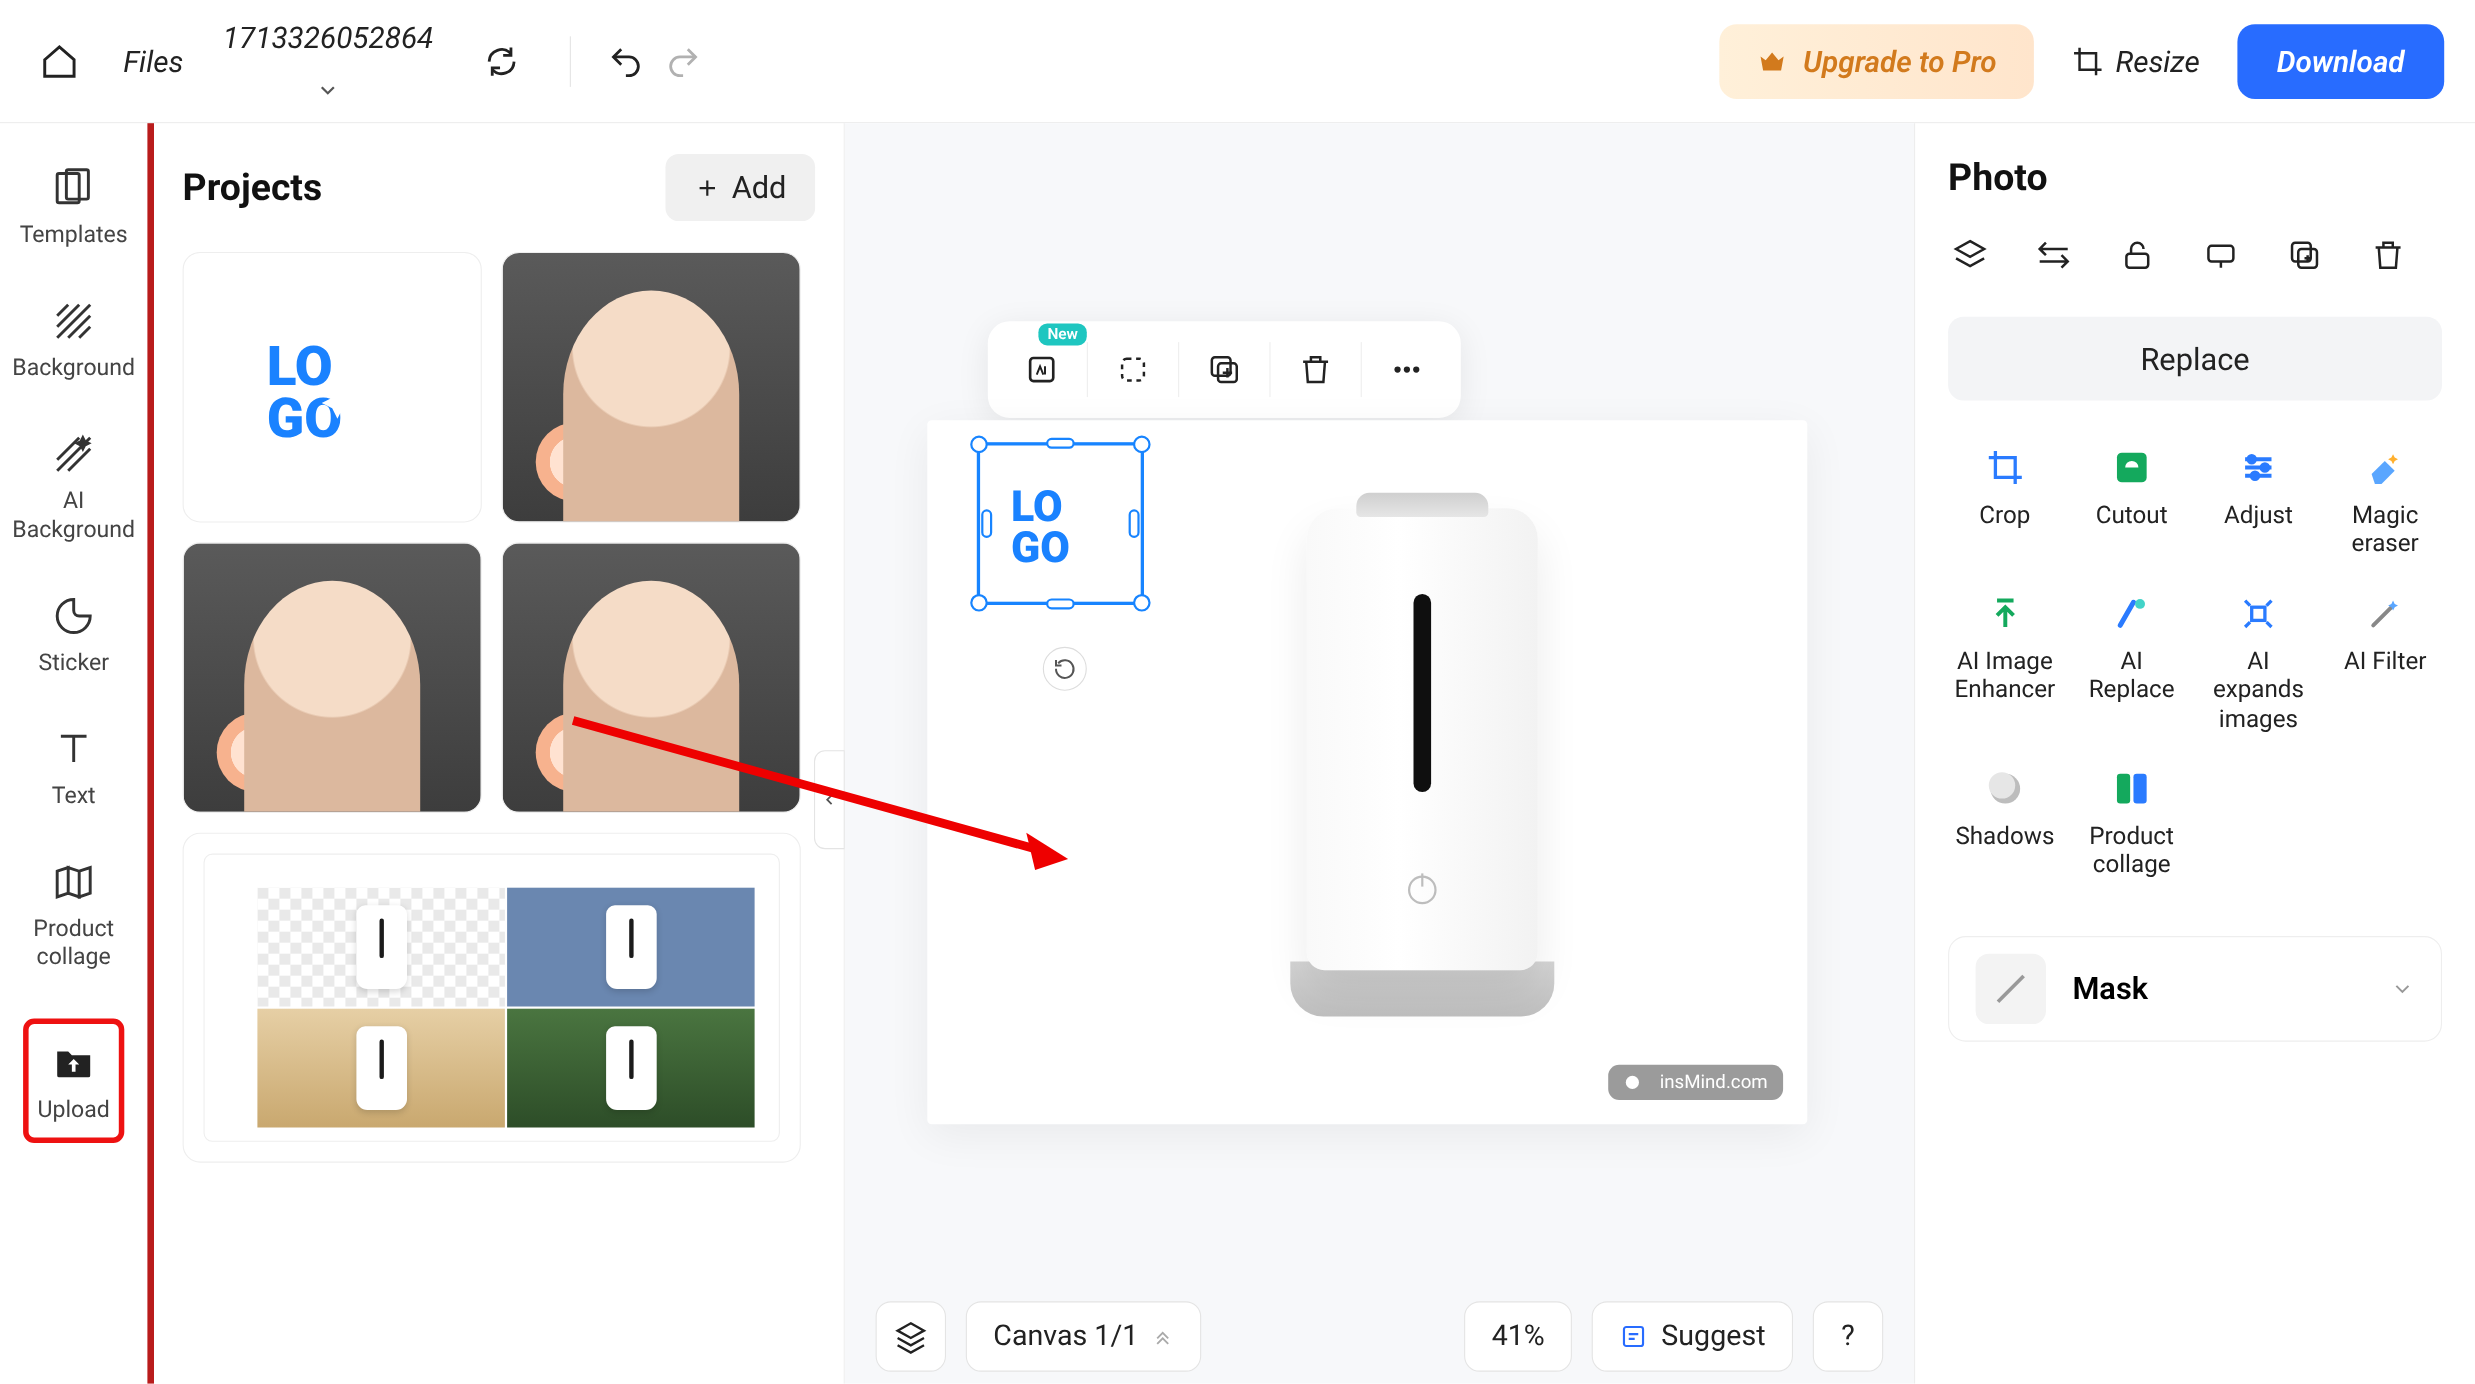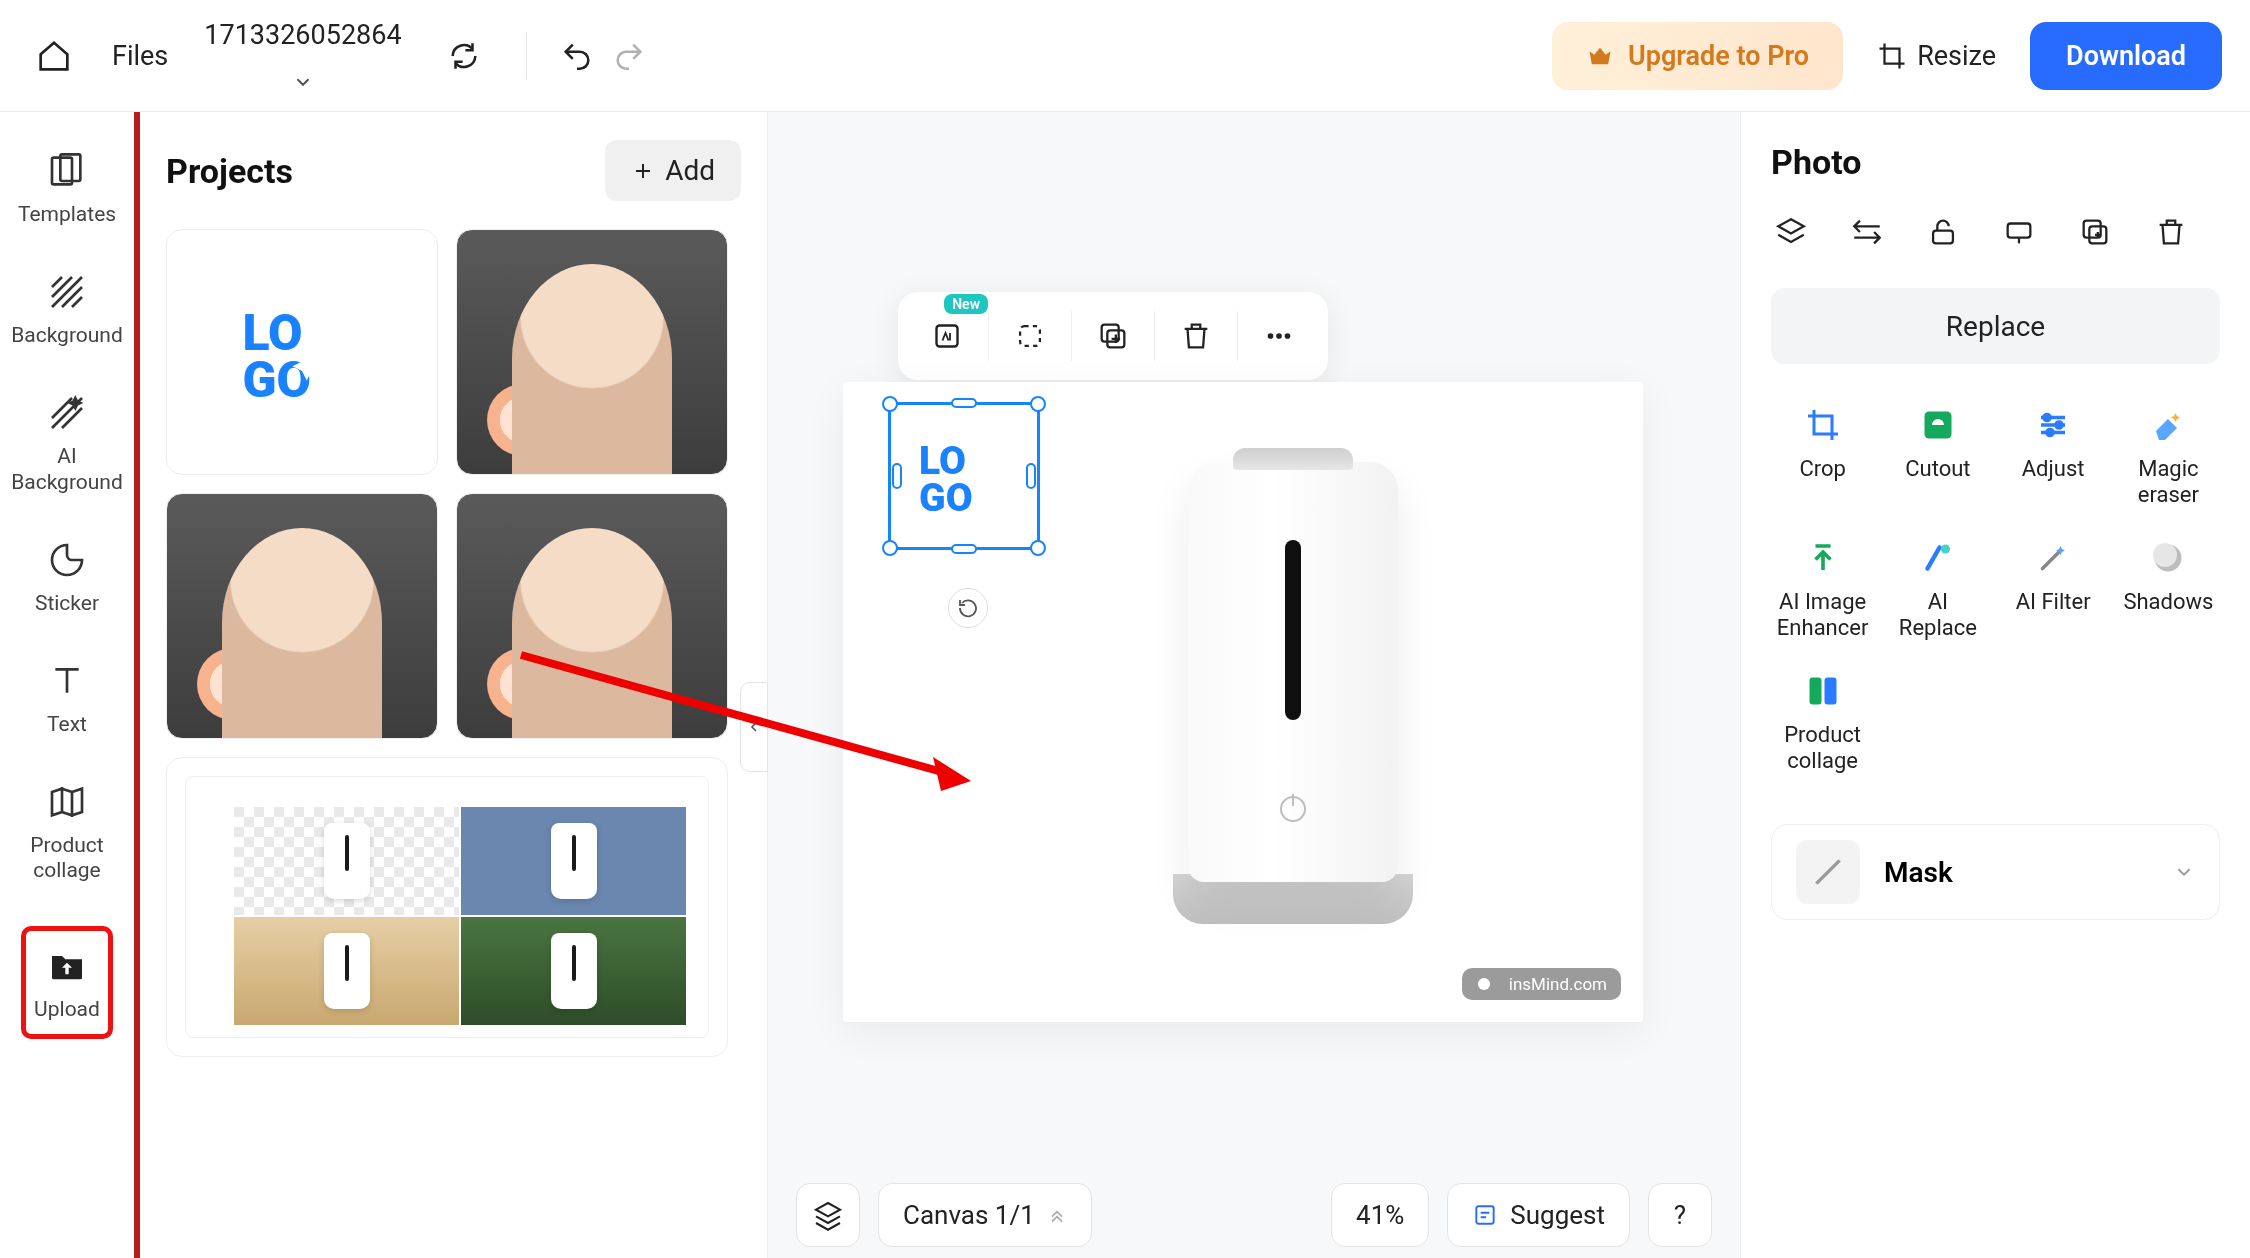--- a/index.html
+++ b/index.html
@@ -1,17 +1,17 @@
 <!DOCTYPE html>
 <html><head>
 <meta charset="utf-8">
 <style>
 * { margin: 0; padding: 0; box-sizing: border-box; font-family: -apple-system, BlinkMacSystemFont, "Segoe UI", Roboto, sans-serif; }
 body { width: 2250px; height: 1258px; background: #fff; overflow: hidden; transform-origin: top left; }
-.topbar { height: 112px; display: flex; align-items: center; padding: 0 28px; border-bottom: 1px solid #ededed; }
+.topbar { height: 112px; display: flex; align-items: center; padding: 0 28px; border-bottom: 1px solid #ededed; font-style: italic; }
 .topbar .home { width: 52px; height: 52px; display: flex; align-items: center; justify-content: center; margin-right: 32px; }
 .topbar .files { font-size: 27px; color: #222; margin-right: 36px; }
 .topbar .doc-name { font-size: 27px; color: #222; display: flex; align-items: center; gap: 20px; margin-right: 36px; flex-direction: column; }
 .topbar .sync { width: 52px; height: 52px; display: flex; align-items: center; justify-content: center; margin-right: 12px; }
 .topbar .sep { width: 1px; height: 46px; background: #e4e4e4; margin: 0 24px; }
 .topbar .undo, .topbar .redo { width: 52px; height: 52px; display: flex; align-items: center; justify-content: center; }
 .topbar .redo { opacity: .35; }
 .topbar .spacer { flex: 1; }
 .upgrade { background: linear-gradient(90deg,#fff0d9,#ffe5cc); color: #d27a1d; padding: 18px 34px; border-radius: 16px; font-size: 27px; font-weight: 600; display: flex; align-items: center; gap: 14px; margin-right: 34px; }
 .resize { font-size: 27px; color: #222; display: flex; align-items: center; gap: 10px; margin-right: 34px; }
@@ -446,20 +446,29 @@
           <div class="ti">
             <svg width="36" height="36" viewBox="0 0 24 24" fill="none">
               <path d="M5 19l8-14" stroke="#2a7bff" stroke-width="3" stroke-linecap="round"></path>
               <circle cx="17" cy="6" r="3" fill="#42d3c8"></circle>
             </svg>
           </div>
           <span>AI Replace</span>
         </div>
       <div class="tool">
           <div class="ti">
+            <svg width="36" height="36" viewBox="0 0 24 24" fill="none" stroke="#2a7bff" stroke-width="2">
+              <rect x="8" y="8" width="8" height="8"></rect>
+              <path d="M4 4l3 3M20 4l-3 3M4 20l3-3M20 20l-3-3"></path>
+            </svg>
+          </div>
+          <span>AI expands images</span>
+        </div>
+      <div class="tool">
+          <div class="ti">
             <svg width="36" height="36" viewBox="0 0 24 24" fill="none">
               <path d="M5 19L17 7" stroke="#888" stroke-width="2.4" stroke-linecap="round"></path>
               <path d="M17 4l1 2 2 1-2 1-1 2-1-2-2-1 2-1z" fill="#5aa6ff"></path>
             </svg>
           </div>
           <span>AI Filter</span>
         </div>
       <div class="tool">
           <div class="ti">
             <svg width="36" height="36" viewBox="0 0 24 24">

